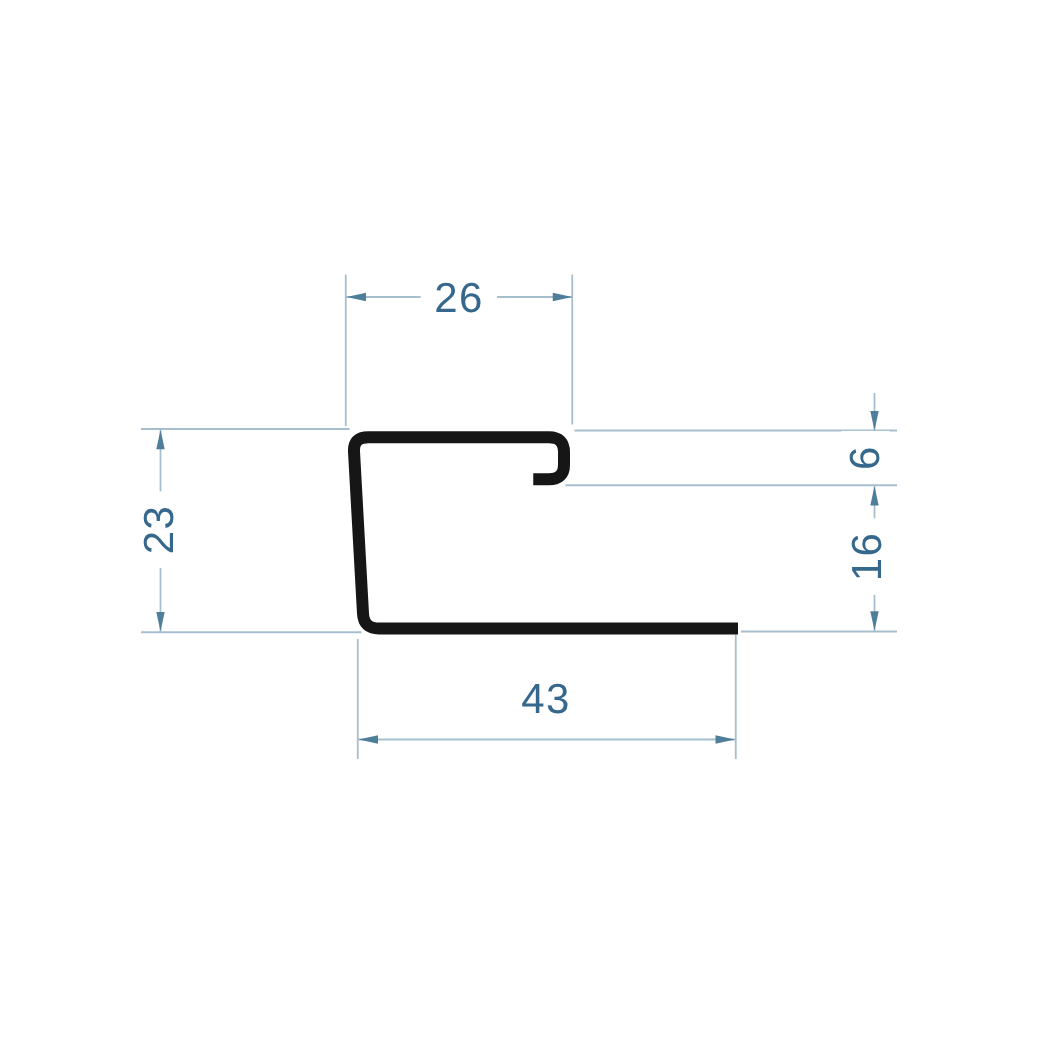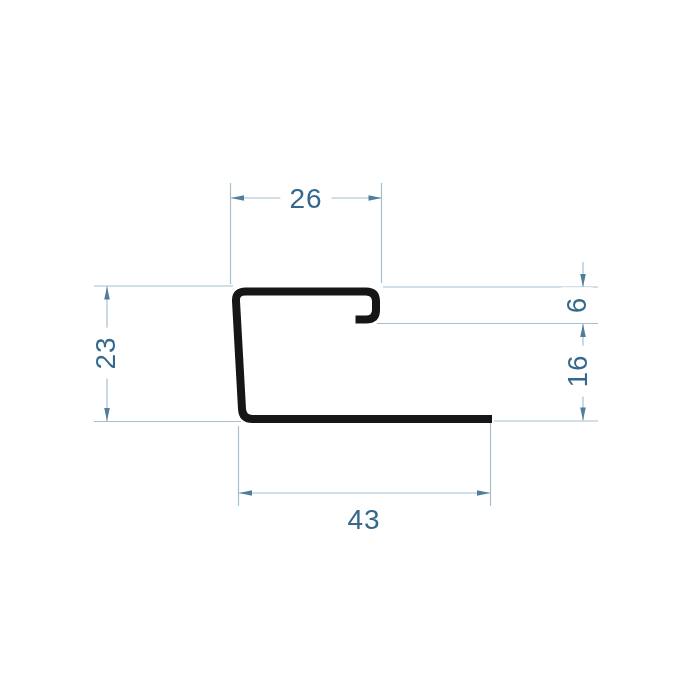--- a/index.html
+++ b/index.html
@@ -87,15 +87,15 @@
   </svg>
 
   <div class="dim-label" style="left:306px; top:199px;">26</div>
 
   <div class="dim-label vertical" style="left:106px; top:353px;">23</div>
 
   <div class="dim-label vertical" style="left:577px; top:305px;">6</div>
 
   <div class="dim-label vertical" style="left:578px; top:371px;">16</div>
 
-  <div class="dim-label" style="left:364px; top:520px;">43</div>
+  <div class="dim-label" style="left:364px; top:466px;">43</div>
 
 </div>
 
 </body></html>

